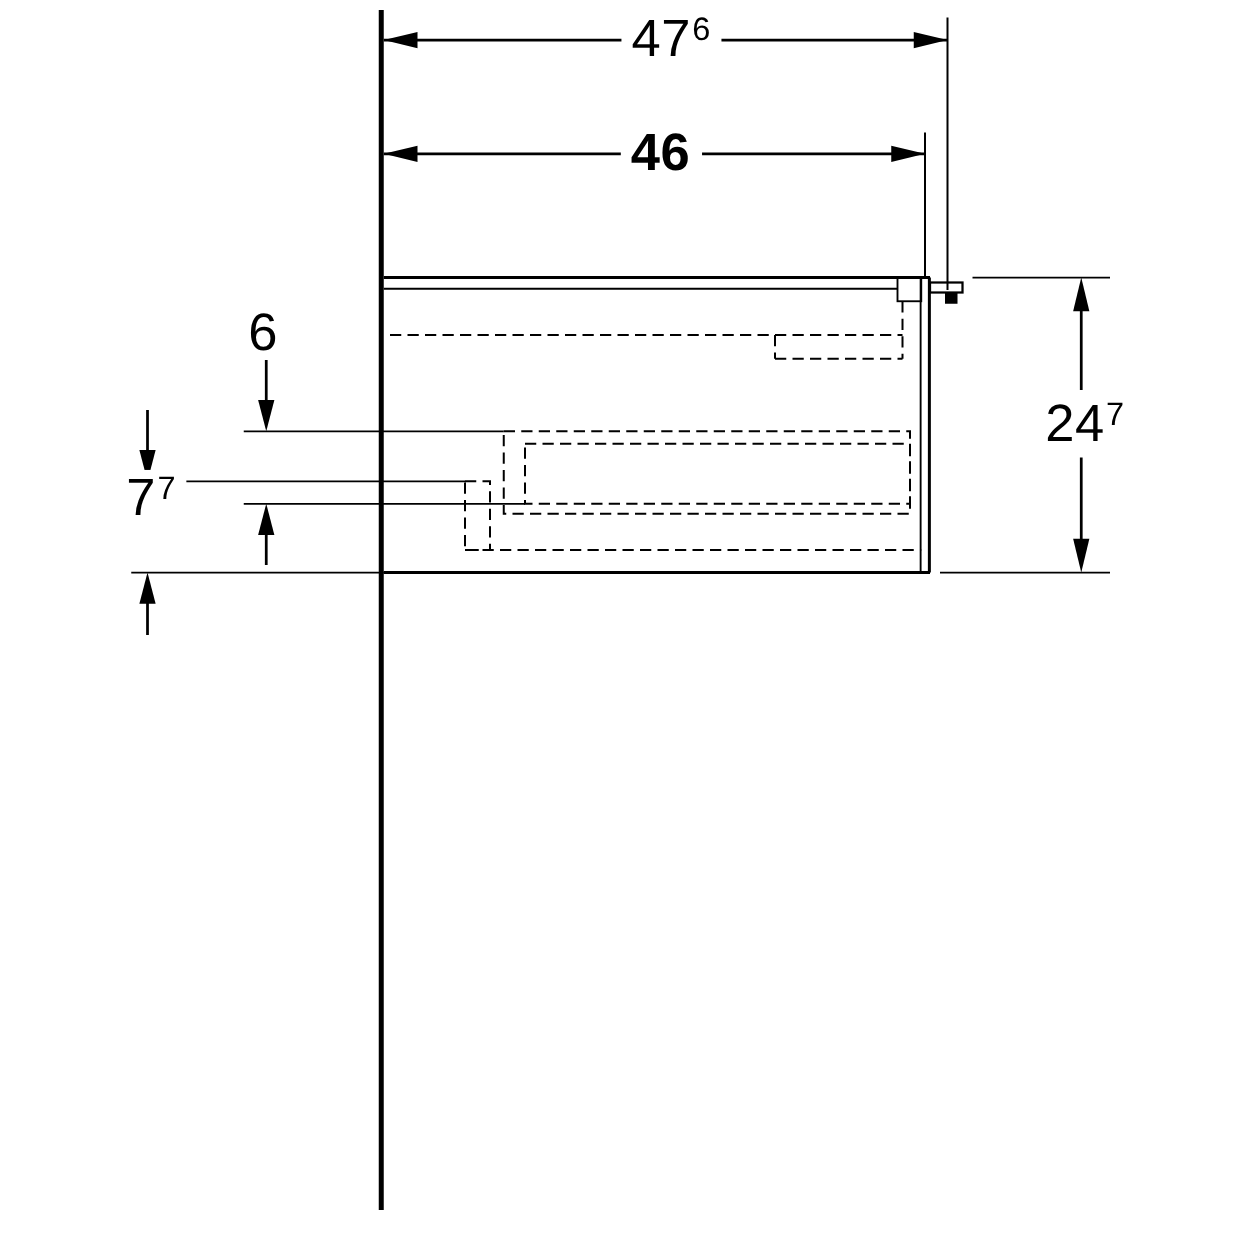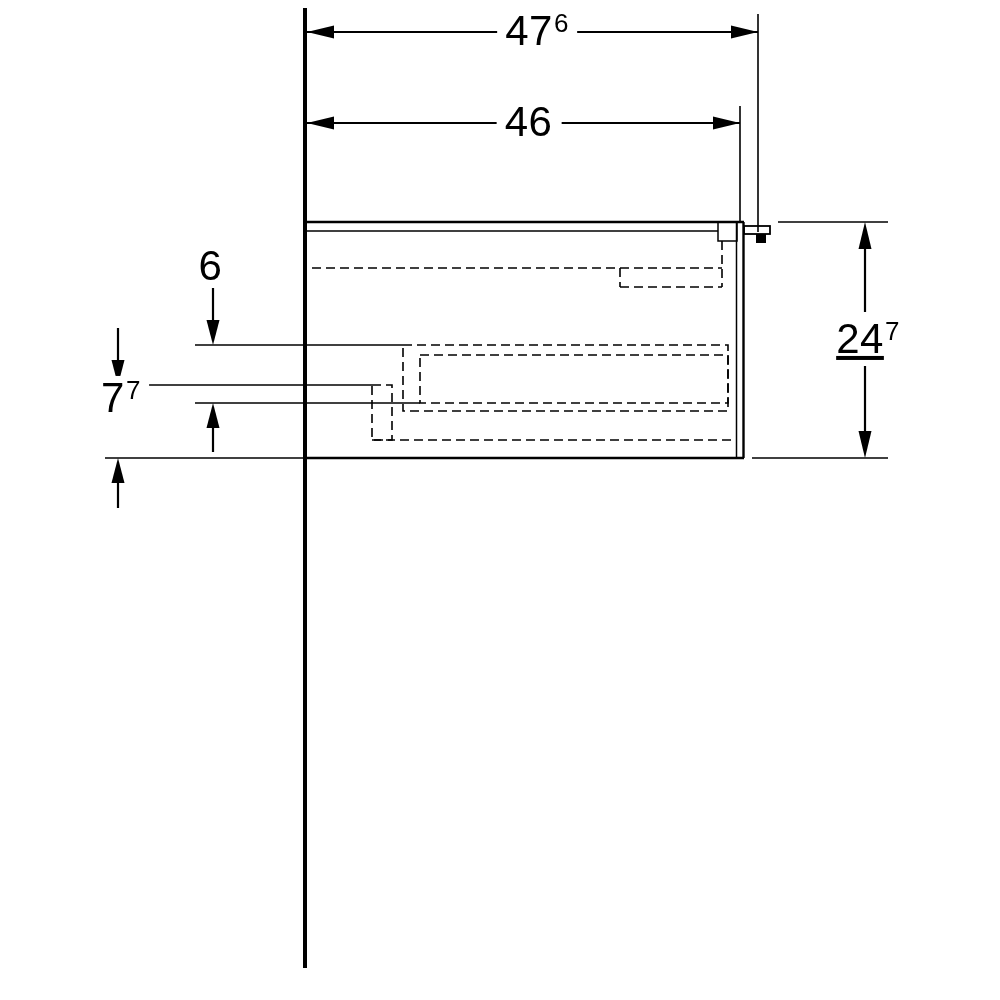--- a/index.html
+++ b/index.html
@@ -113,25 +113,25 @@
       <line class="s" x1="118" y1="481" x2="118" y2="508" stroke-width="2.2"></line>
       <polygon class="f" points="118,458 111.5,483 124.5,483"></polygon>
     </g>
 
   </svg>
 
   <div class="dim-label" style="left:537px;top:31px;">
     <span>47</span><span class="sup">6</span>
   </div>
 
-  <div class="dim-label" style="left:529px;top:122px;">
+  <div class="dim-label" style="left:529px;top:122px;font-weight:bold;">
     <span>46</span><span class="sup"></span>
   </div>
 
-  <div class="dim-label" style="left:868px;top:339px;text-decoration:underline;">
+  <div class="dim-label" style="left:868px;top:339px;">
     <span>24</span><span class="sup">7</span>
   </div>
 
   <div class="dim-label" style="left:211px;top:266px;">
     <span>6</span><span class="sup"></span>
   </div>
 
   <div class="dim-label" style="left:121px;top:398px;">
     <span>7</span><span class="sup">7</span>
   </div>

